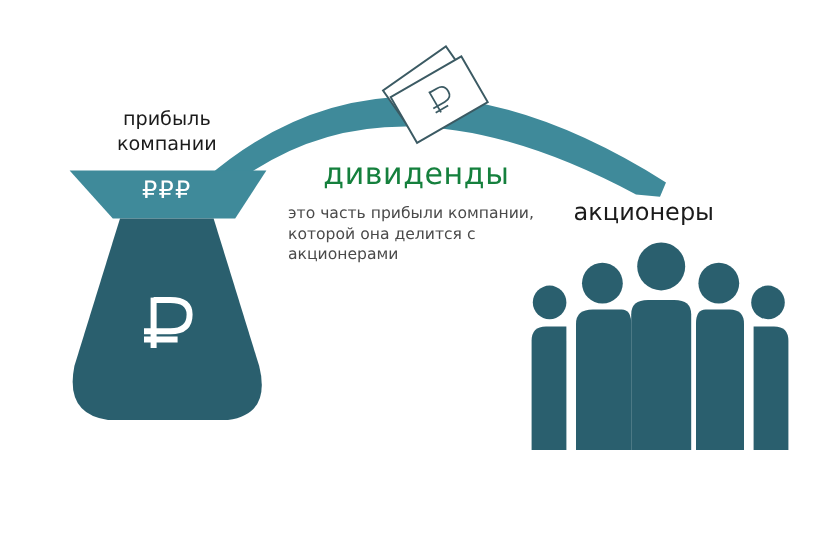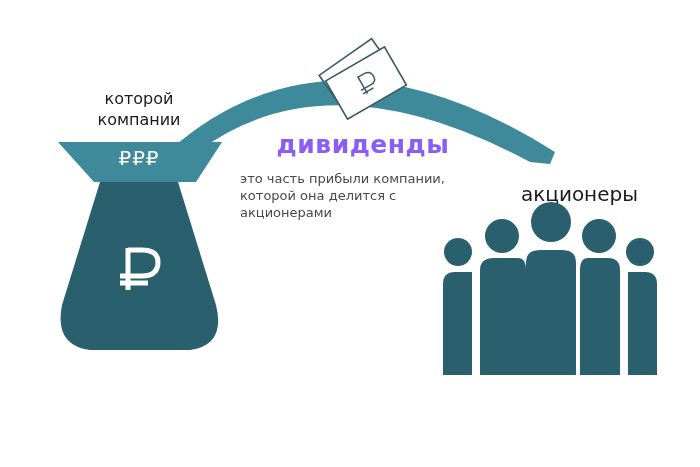--- a/index.html
+++ b/index.html
@@ -2,25 +2,25 @@
 <html><head>
   <meta charset="utf-8">
   <style>
     html, body { margin: 0; padding: 0; background: #ffffff; }
     body { width: 700px; height: 467px; position: relative; overflow: hidden;
            font-family: "DejaVu Sans", "Liberation Sans", sans-serif; }
     .abs { position: absolute; }
     svg.stage { position: absolute; left: 0; top: 0; }
     .lbl-profit { left: 84px; top: 88px; width: 110px; text-align: center;
                   font-size: 16px; line-height: 21px; color: #1b1b1b; }
-    .lbl-div { left: 268px; top: 130px; width: 190px; text-align: center;
-               font-size: 25px; font-weight: 700; letter-spacing: 0.5px; color: #8b5cf6; }
+    .lbl-div { left: 252px; top: 130px; width: 190px; text-align: center;
+               font-size: 25px; font-weight: 400; letter-spacing: 0.5px; color: #15803d; }
     .lbl-desc { left: 240px; top: 170px; width: 240px; text-align: left;
                 font-size: 13px; line-height: 17px; color: #4a4a4a; }
-    .lbl-share { left: 478px; top: 182px; width: 160px; text-align: right;
+    .lbl-share { left: 478px; top: 164px; width: 160px; text-align: left;
                  font-size: 20px; color: #1b1b1b; }
   </style>
 </head>
 <body>
 
 <svg class="stage" width="700" height="467" viewBox="0 0 700 467">
 
   <g>
     <path d="M170,150 Q330,10 555,152 L550,164 L530,162 Q330,55 200,150 Z" fill="#3f8a9a"></path>
   </g>
@@ -61,19 +61,19 @@
     <path d="M526,262 Q526,250 540,250 L562,250 Q576,250 576,262 L576,375 L526,375 Z"></path>
 
     <circle cx="599" cy="236" r="17"></circle>
     <path d="M580,270 Q580,258 588,258 L608,258 Q620,258 620,270 L620,375 L580,375 Z"></path>
 
     <circle cx="640" cy="252" r="14"></circle>
     <path d="M628,272 L645,272 Q657,272 657,284 L657,375 L628,375 Z"></path>
   </g>
 </svg>
 
-<div class="abs lbl-profit">которой компании</div>
+<div class="abs lbl-profit">прибыль компании</div>
 
 <div class="abs" style="left:104px; top:146px; width:70px; text-align:center; font-size:20px; color:#ffffff; letter-spacing:1px;">₽₽₽</div>
 
 <div class="abs lbl-div">дивиденды</div>
 <div class="abs lbl-desc">это часть прибыли компании, которой она делится с акционерами</div>
 <div class="abs lbl-share">акционеры</div>
 
 </body></html>

